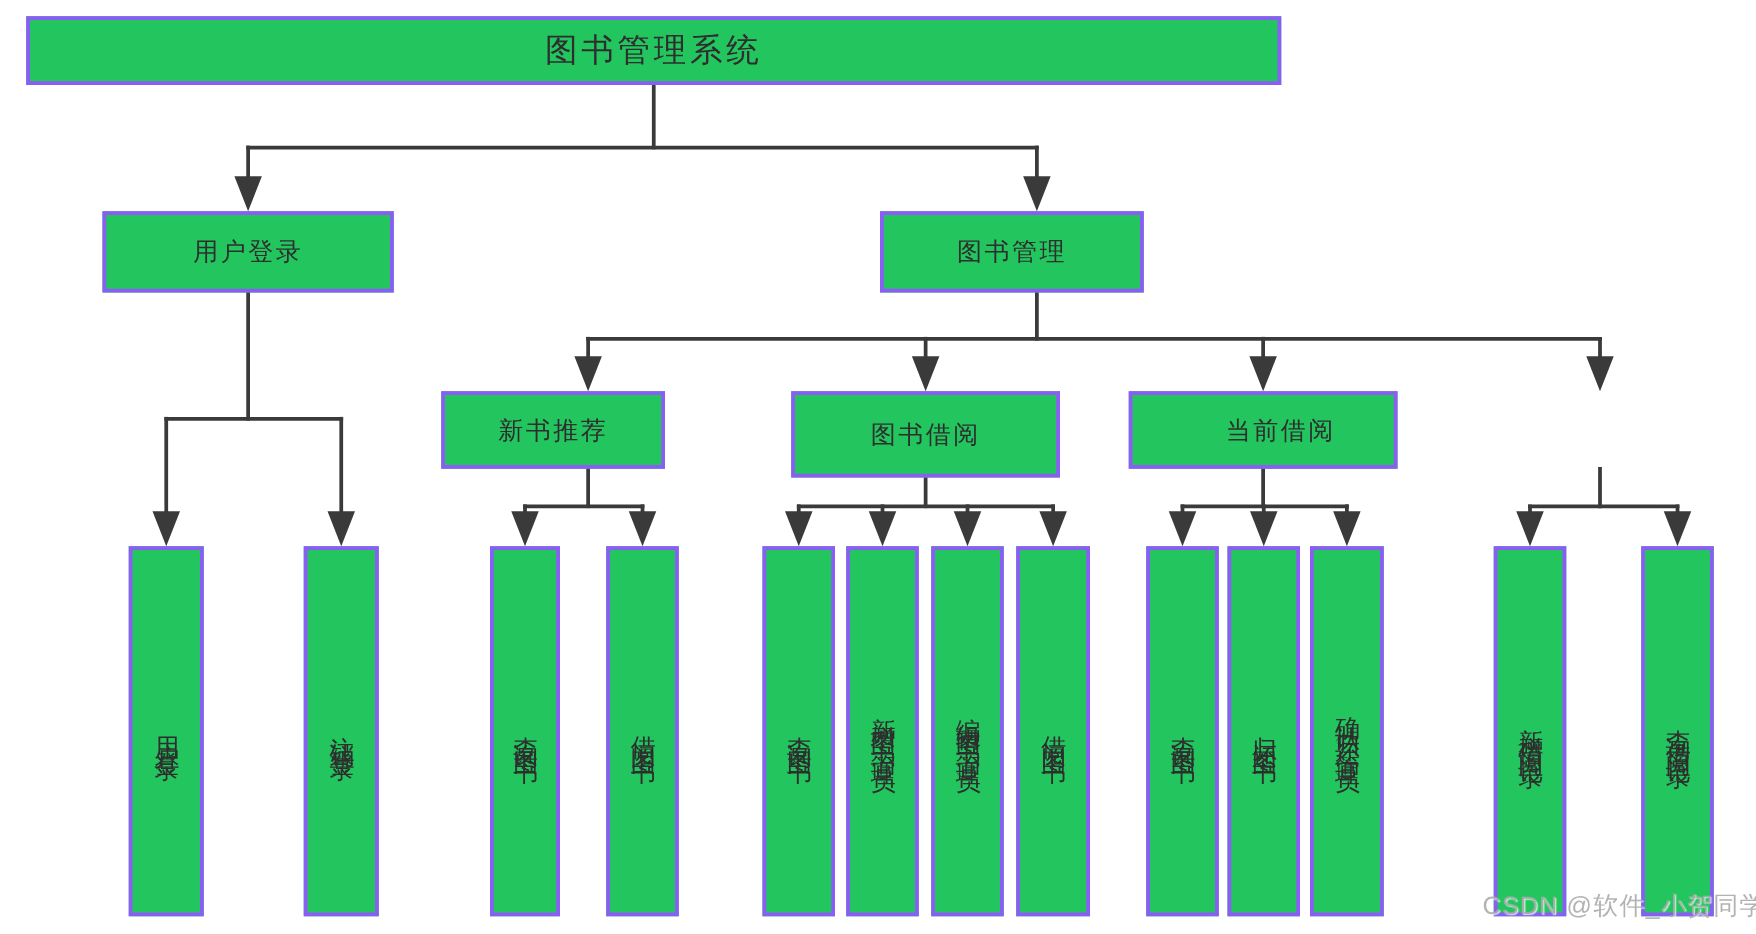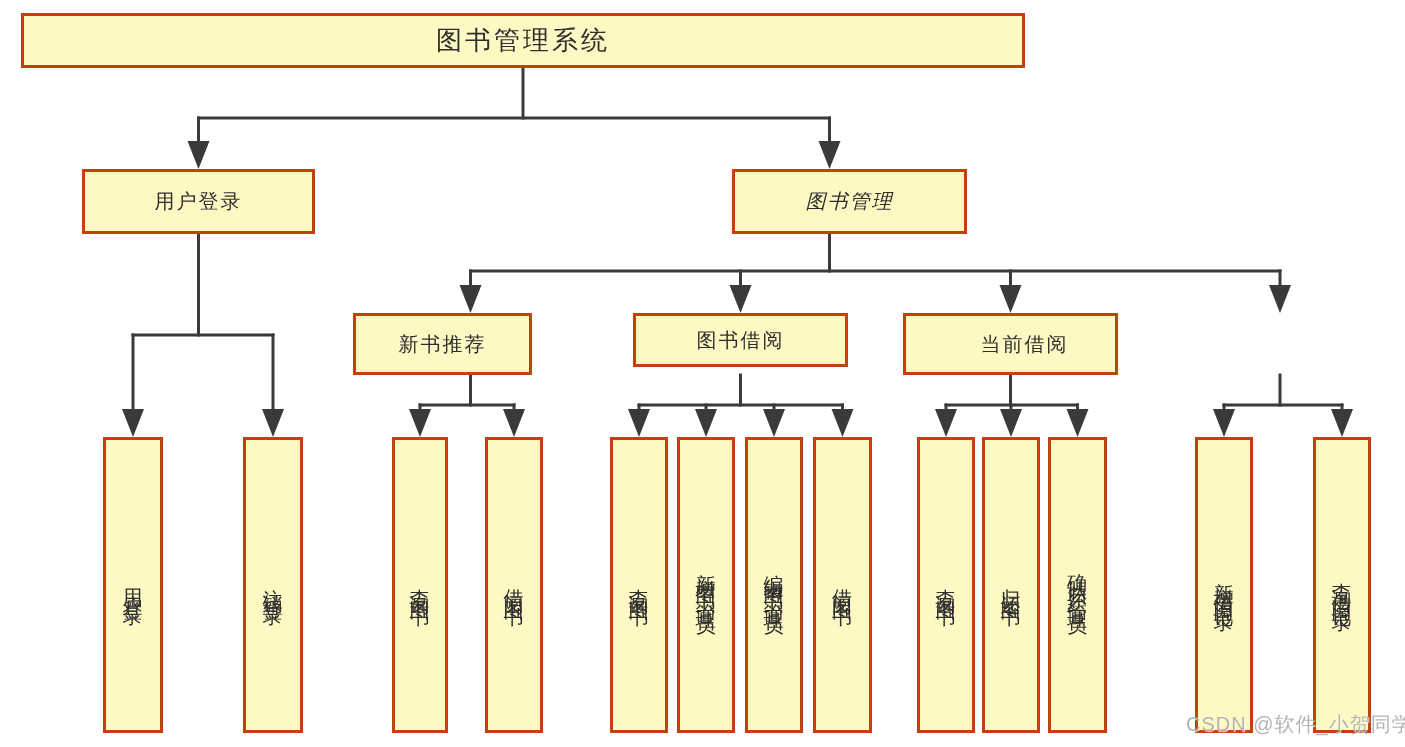--- a/index.html
+++ b/index.html
@@ -12,22 +12,22 @@
     font-family: "Liberation Sans", "DejaVu Sans", sans-serif;
   }
   #connectors {
     position: absolute;
     left: 0; top: 0;
     width: 1405px; height: 747px;
   }
   .node {
     position: absolute;
     box-sizing: border-box;
-    border: 3px solid #c2410c;
-    background: #fef9c3;
+    border: 3px solid #8b5cf6;
+    background: #22c55e;
     display: flex;
     align-items: center;
     justify-content: center;
     color: #2e2e2e;
   }
   .node .label {
     font-size: 20px;
     letter-spacing: 2px;
     white-space: nowrap;
   }
@@ -113,27 +113,27 @@
       <polygon points="1331,409 1353,409 1342,437" fill="#3a3a3a"></polygon>
     </svg>
 
   <div class="watermark">CSDN @软件_小贺同学</div>
 <div class="node horizontal" id="node-root" style="left: 21px; top: 13px; width: 1004px; height: 55px;">
       <span class="label">图书管理系统</span>
     </div>
     <div class="node horizontal" id="node-user-login" style="left: 82px; top: 169px; width: 233px; height: 65px;">
       <span class="label">用户登录</span>
     </div>
-    <div class="node horizontal" id="node-book-mgmt" style="left: 732px; top: 169px; width: 235px; height: 65px; font-style: italic;">
+    <div class="node horizontal" id="node-book-mgmt" style="left: 704px; top: 169px; width: 211px; height: 65px;">
       <span class="label">图书管理</span>
     </div>
     <div class="node horizontal" id="node-new-book-rec" style="left: 353px; top: 313px; width: 179px; height: 62px;">
       <span class="label">新书推荐</span>
     </div>
-    <div class="node horizontal" id="node-book-borrow" style="left: 633px; top: 313px; width: 215px; height: 54px;">
+    <div class="node horizontal" id="node-book-borrow" style="left: 633px; top: 313px; width: 215px; height: 69px;">
       <span class="label">图书借阅</span>
     </div>
     <div class="node horizontal" id="node-current-borrow" style="left: 903px; top: 313px; width: 215px; height: 62px; padding-left: 28px;">
       <span class="label">当前借阅</span>
     </div>
     <div class="node vertical" id="node-leaf-user-login" style="left: 103px; top: 437px; width: 60px; height: 296px;">
       <span class="label">用户登录</span>
     </div>
     <div class="node vertical" id="node-leaf-logout" style="left: 243px; top: 437px; width: 60px; height: 296px;">
       <span class="label">注销登录</span>

